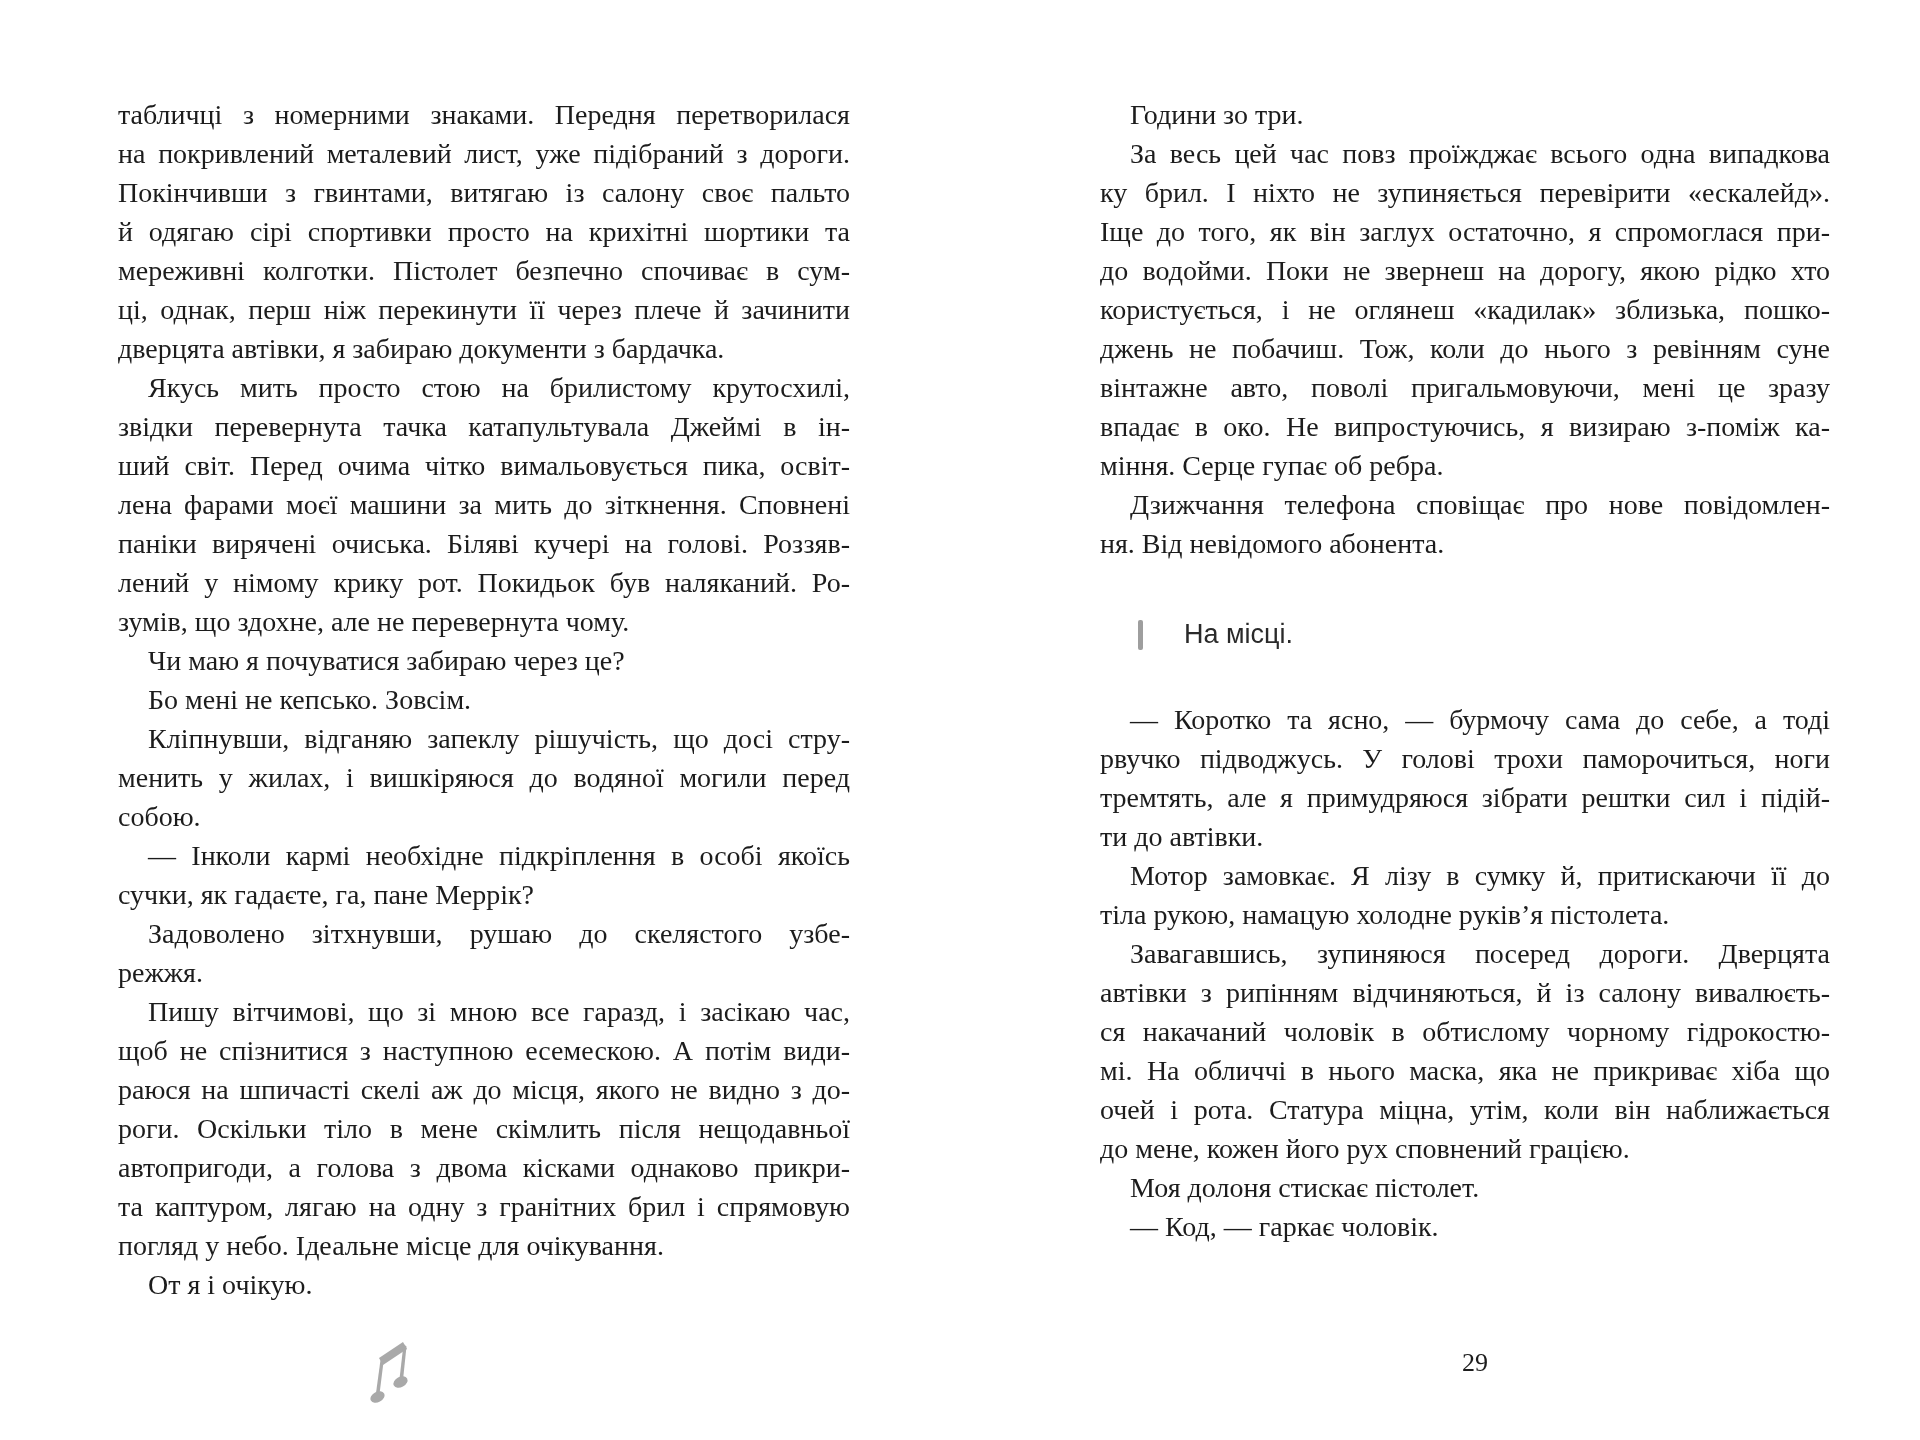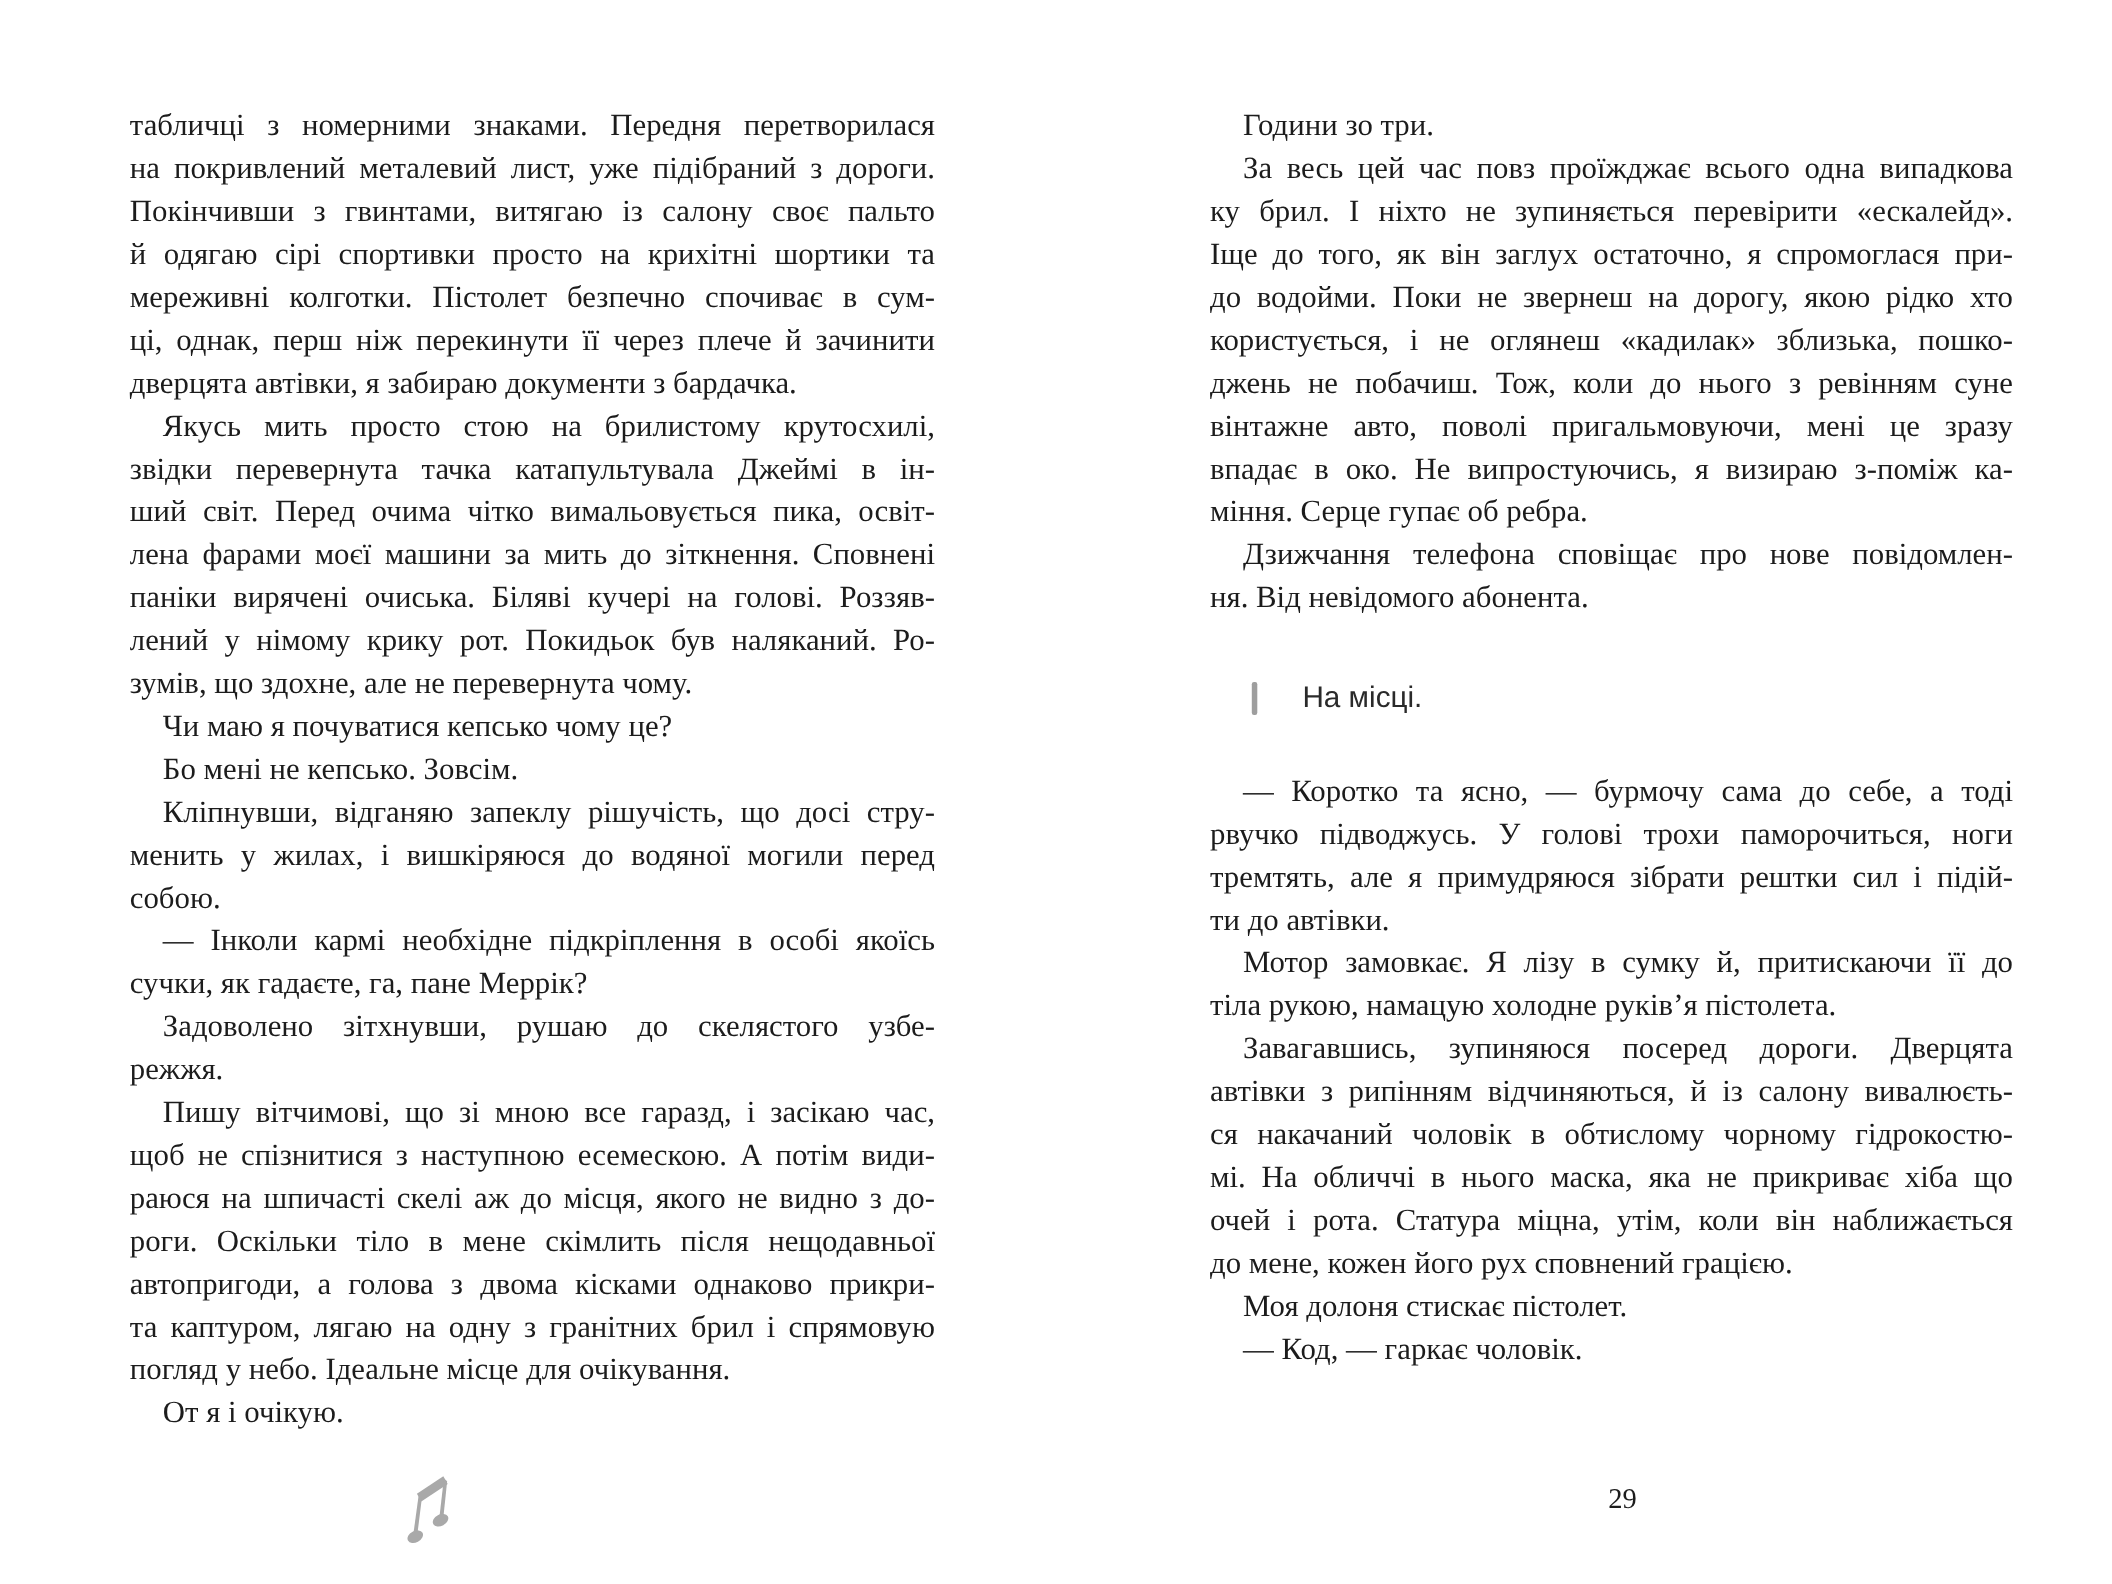--- a/index.html
+++ b/index.html
@@ -82,21 +82,21 @@
         <div class="line">мереживні колготки. Пістолет безпечно спочиває в сум-</div>
         <div class="line">ці, однак, перш ніж перекинути її через плече й зачинити</div>
         <div class="line end">дверцята автівки, я забираю документи з бардачка.</div>
         <div class="line indent">Якусь мить просто стою на брилистому крутосхилі,</div>
         <div class="line">звідки перевернута тачка катапультувала Джеймі в ін-</div>
         <div class="line">ший світ. Перед очима чітко вимальовується пика, освіт-</div>
         <div class="line">лена фарами моєї машини за мить до зіткнення. Сповнені</div>
         <div class="line">паніки вирячені очиська. Біляві кучері на голові. Роззяв-</div>
         <div class="line">лений у німому крику рот. Покидьок був наляканий. Ро-</div>
         <div class="line end">зумів, що здохне, але не перевернута чому.</div>
-        <div class="line indent end">Чи маю я почуватися кепсько чому це?</div>
+        <div class="line indent end">Чи маю я почуватися забираю через це?</div>
         <div class="line indent end">Бо мені не кепсько. Зовсім.</div>
         <div class="line indent">Кліпнувши, відганяю запеклу рішучість, що досі стру-</div>
         <div class="line">менить у жилах, і вишкіряюся до водяної могили перед</div>
         <div class="line end">собою.</div>
         <div class="line indent">— Інколи кармі необхідне підкріплення в особі якоїсь</div>
         <div class="line end">сучки, як гадаєте, га, пане Меррік?</div>
         <div class="line indent">Задоволено зітхнувши, рушаю до скелястого узбе-</div>
         <div class="line end">режжя.</div>
         <div class="line indent">Пишу вітчимові, що зі мною все гаразд, і засікаю час,</div>
         <div class="line">щоб не спізнитися з наступною есемескою. А потім види-</div>

